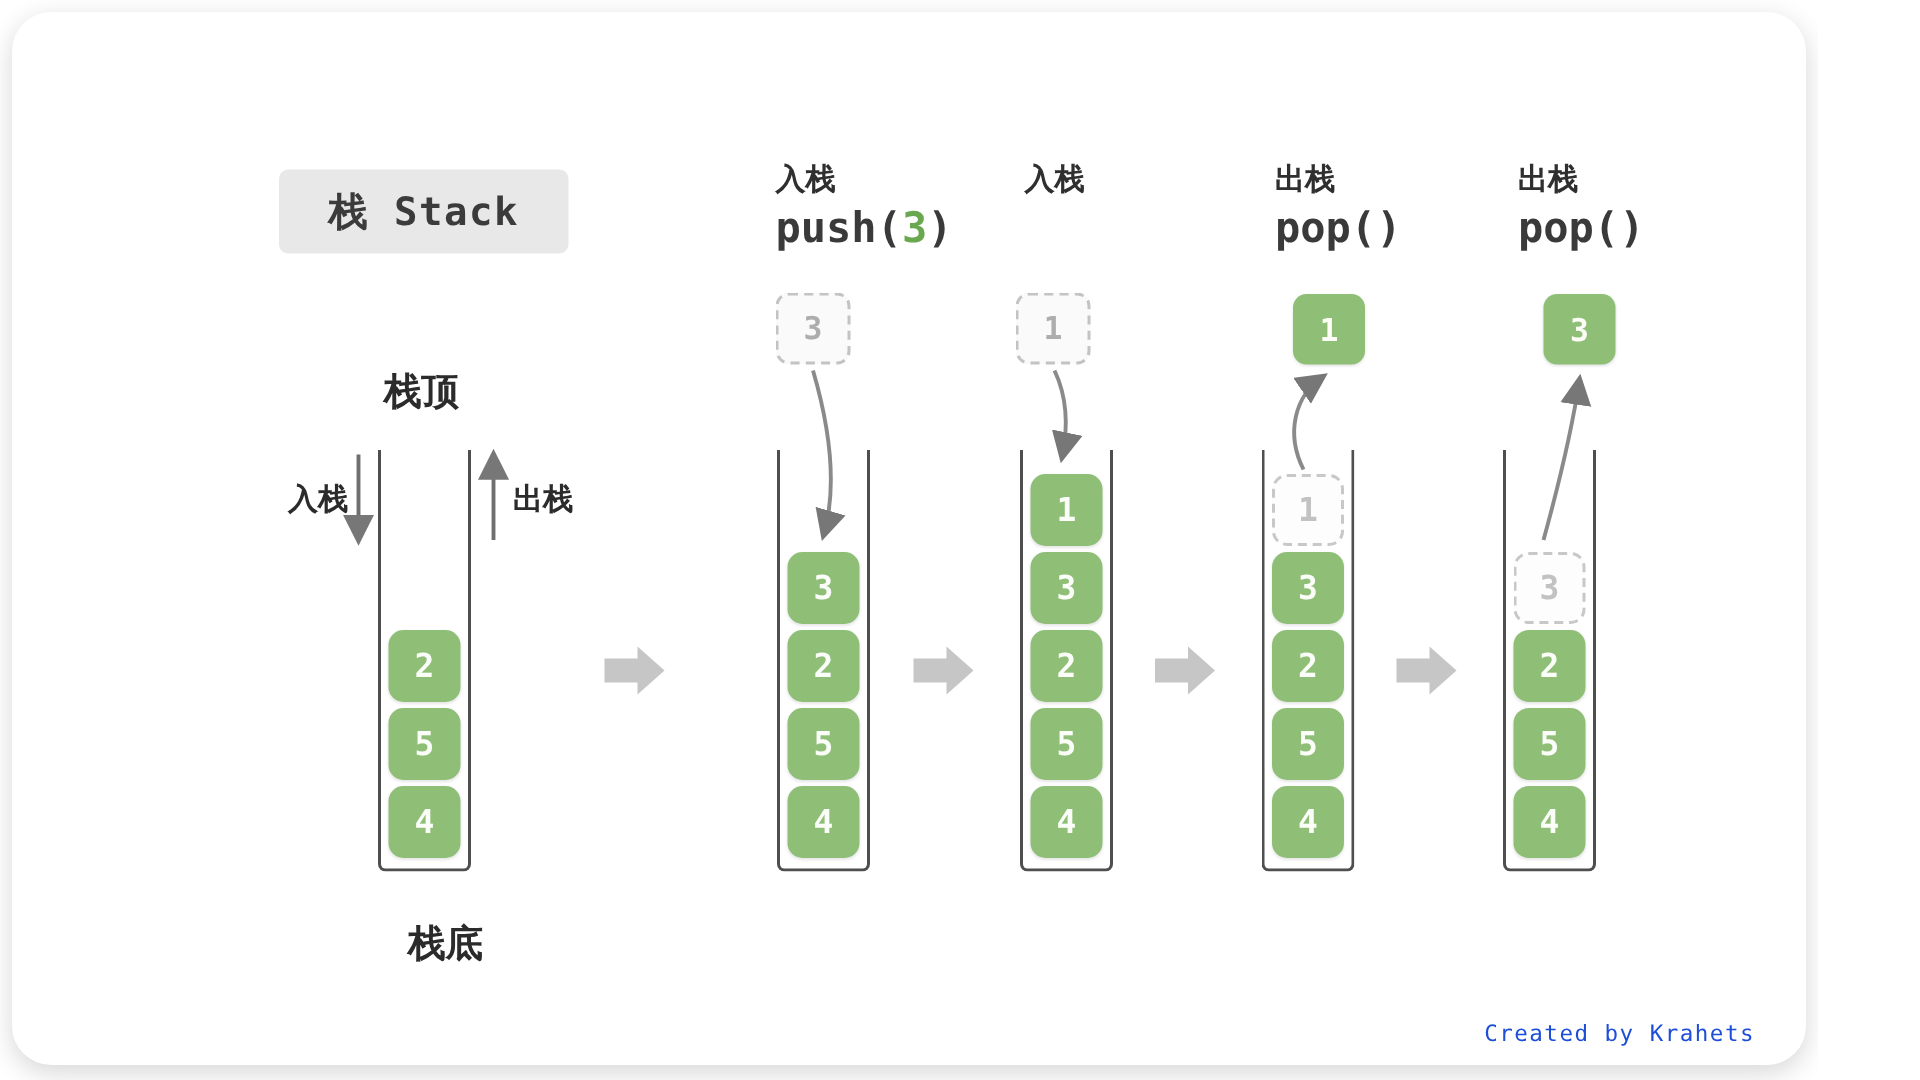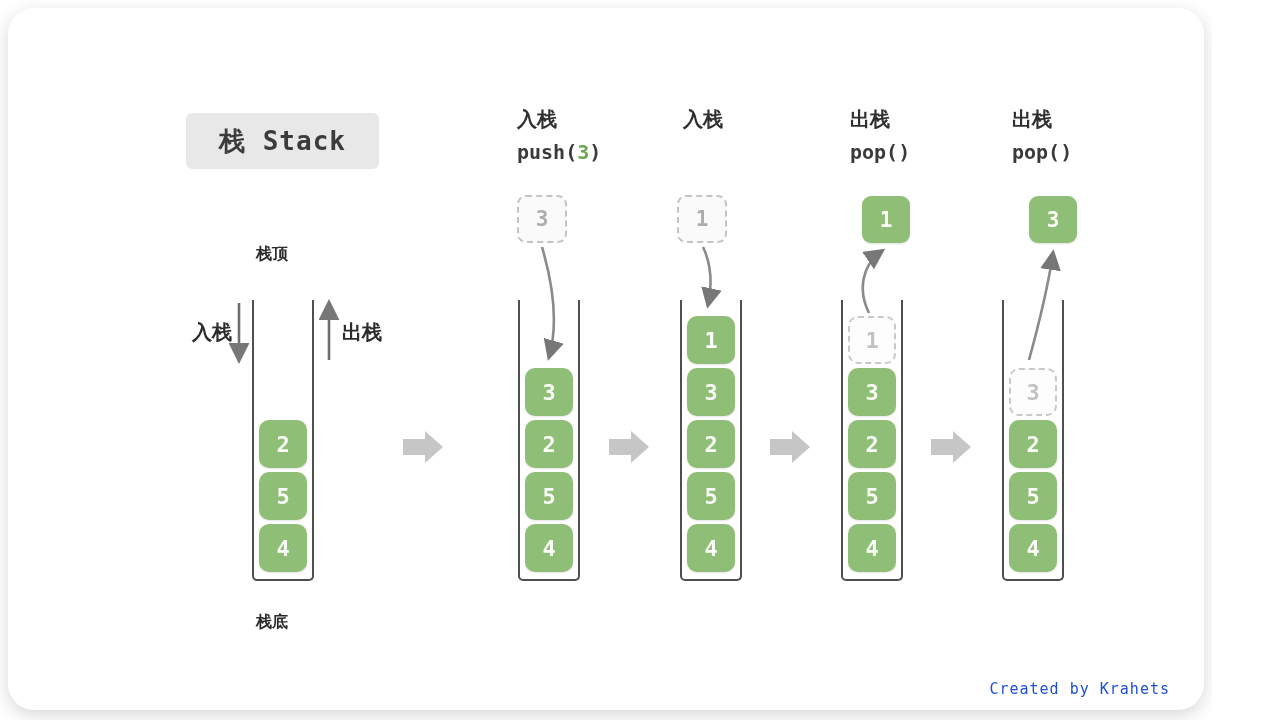--- a/index.html
+++ b/index.html
@@ -10,44 +10,44 @@
   .abs{position:absolute;}
   
   .title-box{left:186px;top:113px;width:193px;height:56px;background:#e8e8e8;border-radius:6px;
              display:flex;align-items:center;justify-content:center;
              font-family:"DejaVu Sans Mono","Liberation Mono",monospace;
              font-size:26px;font-weight:bold;color:#3b3b3b;letter-spacing:1px;}
   
   .op-header{top:104px;width:150px;}
   .op-name{font-size:20px;font-weight:bold;color:#2f2f2f;line-height:30px;}
   .op-code{font-family:"DejaVu Sans Mono","Liberation Mono",monospace;
-           font-size:20px;font-weight:bold;color:#3a3a3a;line-height:36px;}
+           font-size:28px;font-weight:bold;color:#3a3a3a;line-height:36px;}
   .op-code .arg{color:#69a84f;}
   
   .float-box{top:195px;width:50px;height:48px;border-radius:9px;box-sizing:border-box;
              display:flex;align-items:center;justify-content:center;
              font-family:"DejaVu Sans Mono","Liberation Mono",monospace;
              font-size:21px;font-weight:bold;}
   .float-box.dashed{background:#fafafa;border:2px dashed #c3c3c3;color:#adadad;}
   .float-box.green{background:#8fbf77;color:#fdfdf8;box-shadow:0 1px 2px rgba(0,0,0,0.12);}
   
   .stack{top:300px;width:62px;height:281px;box-sizing:border-box;
          border-left:2px solid #4f4f4f;border-right:2px solid #4f4f4f;border-bottom:2px solid #4f4f4f;
          border-radius:0 0 5px 5px;
          display:flex;flex-direction:column;justify-content:flex-end;align-items:center;
          gap:4px;padding-bottom:7px;}
   .cell{width:48px;height:48px;flex:0 0 48px;border-radius:10px;box-sizing:border-box;
         background:#8fbf77;color:#fbfdf8;display:flex;align-items:center;justify-content:center;
         font-family:"DejaVu Sans Mono","Liberation Mono",monospace;font-size:22px;font-weight:bold;
         box-shadow:0 1px 2px rgba(0,0,0,0.10);}
   .cell.ghost{background:#fdfdfd;border:2px dashed #c8c8c8;color:#c2c2c2;box-shadow:none;}
   
-  .lbl{font-weight:bold;color:#2b2b2b;font-size:16px;}
+  .lbl{font-weight:bold;color:#2b2b2b;font-size:25px;}
   .lbl-top{left:256px;top:244px;}
-  .lbl-bottom{left:256px;top:612px;}
+  .lbl-bottom{left:272px;top:612px;}
   .lbl-push{left:192px;top:319px;font-size:20px;}
   .lbl-pop{left:342px;top:319px;font-size:20px;}
   
   .watermark{right:42px;bottom:22px;font-family:"DejaVu Sans Mono","Liberation Mono",monospace;
              font-size:15px;color:#1d4ed8;letter-spacing:1px;}
   svg.overlay{position:absolute;left:0;top:0;width:1280px;height:720px;pointer-events:none;}
 </style>
 </head>
 <body>
 

